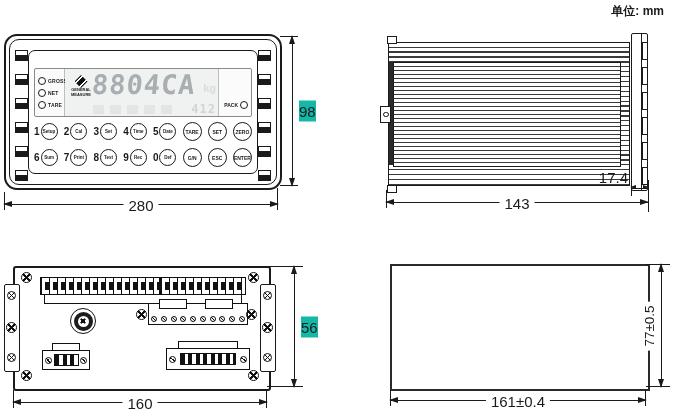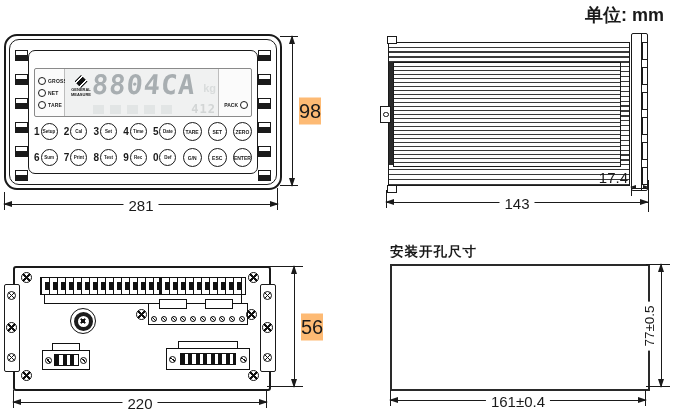--- a/index.html
+++ b/index.html
@@ -12,21 +12,21 @@
   .dimv{position:absolute;width:1px;background:#1a1a1a;}
   .ah{position:absolute;width:0;height:0;}
   .ah-l{left:-1px;top:-3.5px;border-top:3.5px solid transparent;border-bottom:3.5px solid transparent;border-right:9px solid #1a1a1a;}
   .ah-r{right:-1px;top:-3.5px;border-top:3.5px solid transparent;border-bottom:3.5px solid transparent;border-left:9px solid #1a1a1a;}
   .ah-l.sm{border-top-width:2.5px;border-bottom-width:2.5px;border-right-width:6px;}
   .ah-r.sm{border-top-width:2.5px;border-bottom-width:2.5px;border-left-width:6px;}
   .av-t{top:-1px;left:-3.5px;border-left:3.5px solid transparent;border-right:3.5px solid transparent;border-bottom:9px solid #1a1a1a;}
   .av-b{bottom:-1px;left:-3.5px;border-left:3.5px solid transparent;border-right:3.5px solid transparent;border-top:9px solid #1a1a1a;}
   .dlbl{position:absolute;left:50%;top:50%;transform:translate(-50%,-50%);background:#fff;
         padding:0 5px;font-size:15px;white-space:nowrap;}
-  .dlbl-side{position:absolute;left:7px;top:50%;transform:translateY(-50%);font-size:20px;background:#fdba74;padding:2px 0;}
+  .dlbl-side{position:absolute;left:7px;top:50%;transform:translateY(-50%);font-size:15px;background:#14b8a6;padding:2px 0;}
   .dlbl-rot{position:absolute;left:-12px;top:50%;transform:translate(-50%,-50%) rotate(-90deg);
             font-size:13.5px;background:#fff;padding:0 4px;white-space:nowrap;}
   .ext{position:absolute;background:#1a1a1a;}
 
   
   #front-bezel{left:4px;top:34px;width:274px;height:152px;border:2px solid #1a1a1a;border-radius:13px;}
   #front-inner{position:absolute;inset:3px;border:1px solid #1a1a1a;border-radius:10px;}
   .fslot{position:absolute;width:11px;height:9px;border:1px solid #1a1a1a;
          background:linear-gradient(#fff 45%,#1a1a1a 45%);}
   #front-panel{position:absolute;left:22px;top:14px;width:228px;height:122px;
@@ -109,21 +109,21 @@
       background:linear-gradient(45deg,transparent 40%,#111 40% 60%,transparent 60%);}
   .tblock{position:absolute;border:1.5px solid #111;background:#fff;box-sizing:border-box;
       display:flex;align-items:center;justify-content:space-between;padding:0 2px;}
   .tlip{position:absolute;border:1.5px solid #111;border-bottom:none;background:#fff;box-sizing:border-box;}
   .cellstrip{height:10px;background:repeating-linear-gradient(90deg,#111 0 4px,#fff 4px 7.5px);border:1px solid #111;}
 
   
   #cut-title{left:390px;top:243px;font-size:13.5px;font-weight:bold;letter-spacing:1px;}
   #cut-rect{left:390px;top:264px;width:256px;height:123px;border:2px solid #2a2a2a;}
 
-  #unit-label{right:10px;top:3px;font-size:18px;font-weight:bold;}
+  #unit-label{right:10px;top:3px;font-size:12px;font-weight:bold;}
   #dim115-lbl{left:580px;top:169px;width:48px;text-align:right;font-size:15px;}
 </style>
 </head>
 <body>
 
 <div id="canvas">
 
   <div class="abs" id="unit-label">单位: mm</div>
 
   <div class="abs" id="front-bezel">
@@ -282,21 +282,21 @@
   <div class="dimv" style="left:292px;top:36px;height:150px">
     <span class="ah av-t"></span>
     <span class="ah av-b"></span>
     <span class="dlbl-side">98</span>
   </div>
   <div class="ext" style="left:4px;top:192px;width:1px;height:18px"></div>
   <div class="ext" style="left:277px;top:188px;width:1px;height:22px"></div>
   <div class="dimh" style="left:4px;top:204px;width:274px">
     <span class="ah ah-l"></span>
     <span class="ah ah-r"></span>
-    <span class="dlbl">281</span>
+    <span class="dlbl">280</span>
   </div>
 
   <div class="abs" id="side-body">
     <div id="side-inset"></div>
     <div id="side-leftbar"></div>
   </div>
   <div class="side-tab abs" style="left:387px;top:36px;width:8px;height:6px"></div>
   <div class="side-tab abs" style="left:387px;top:185px;width:8px;height:6px"></div>
   <div class="abs" id="side-clip"></div>
   <div class="abs" id="side-bezel">
@@ -382,24 +382,23 @@
   <div class="dimv" style="left:294px;top:266px;height:121px">
     <span class="ah av-t"></span>
     <span class="ah av-b"></span>
     <span class="dlbl-side">56</span>
   </div>
   <div class="ext" style="left:13px;top:390px;width:1px;height:18px"></div>
   <div class="ext" style="left:266px;top:390px;width:1px;height:18px"></div>
   <div class="dimh" style="left:13px;top:402px;width:254px">
     <span class="ah ah-l"></span>
     <span class="ah ah-r"></span>
-    <span class="dlbl">220</span>
-  </div>
-
-  <div class="abs" id="cut-title">安装开孔尺寸</div>
+    <span class="dlbl">160</span>
+  </div>
+
   <div class="abs" id="cut-rect"></div>
   <div class="ext" style="left:646px;top:264px;width:24px;height:1px"></div>
   <div class="ext" style="left:646px;top:386px;width:24px;height:1px"></div>
   <div class="dimv" style="left:661px;top:264px;height:123px">
     <span class="ah av-t"></span>
     <span class="ah av-b"></span>
     <span class="dlbl-rot">77±0.5</span>
   </div>
   <div class="ext" style="left:390px;top:390px;width:1px;height:16px"></div>
   <div class="ext" style="left:645px;top:390px;width:1px;height:16px"></div>

